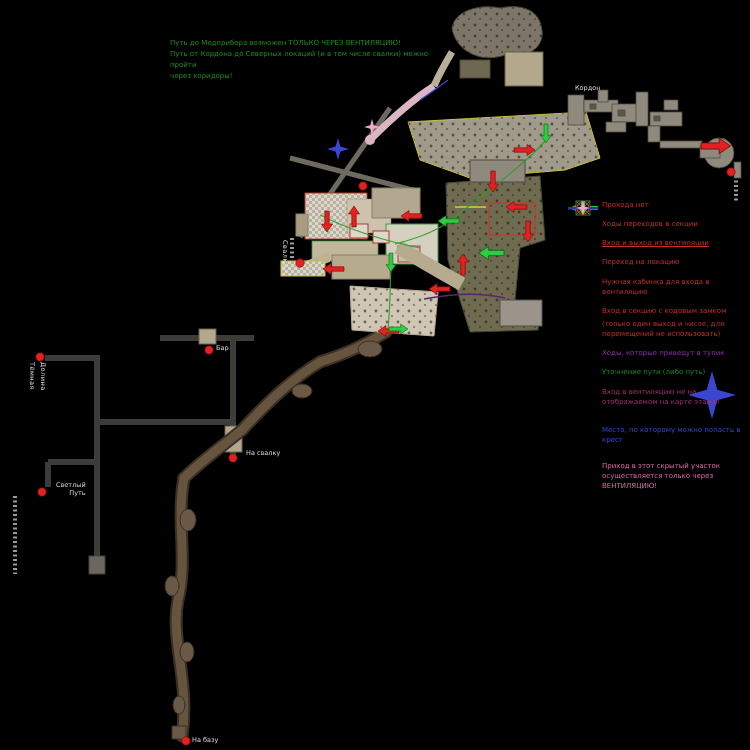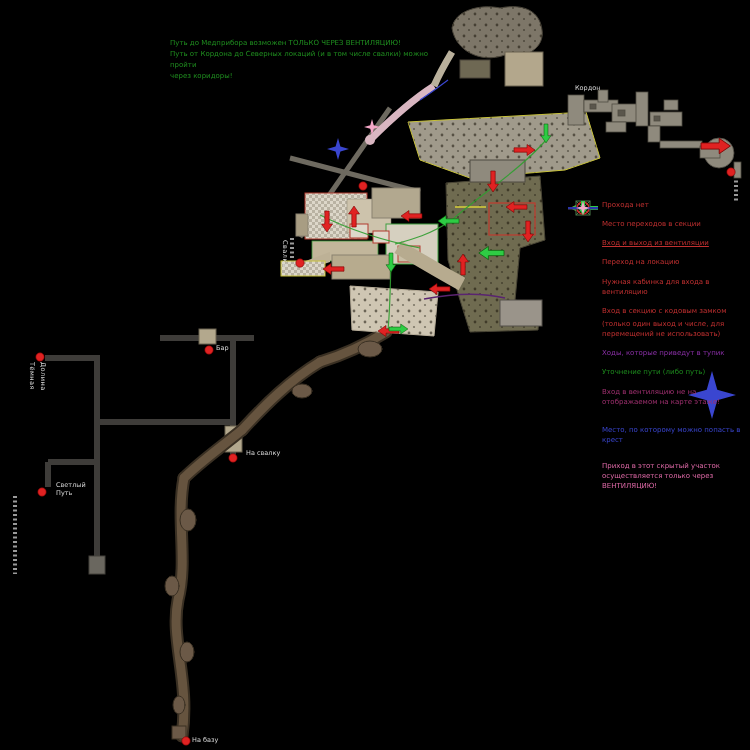--- a/index.html
+++ b/index.html
@@ -3,21 +3,21 @@
 <meta charset="utf-8">
 <style>
   html,body{margin:0;padding:0;background:#000;}
   body{width:750px;height:750px;position:relative;overflow:hidden;
        font-family:"DejaVu Sans",sans-serif;}
   #stage{position:absolute;left:0;top:0;width:750px;height:720px;}
   svg{position:absolute;left:0;top:0;}
   .note-top{position:absolute;left:170px;top:38px;color:#1f8f1f;font-size:7px;
             line-height:1.55;white-space:pre-line;width:260px;}
   .map-label{position:absolute;color:#d8d8d8;font-size:6.5px;line-height:1.25;
-             white-space:pre-line;}
+             white-space:pre-line;text-align:right;}
   .map-label.vertical{writing-mode:vertical-rl;letter-spacing:0.5px;}
   #legend{position:absolute;left:566px;top:200px;width:184px;font-size:7px;}
   .legend-row{display:flex;align-items:flex-start;margin-bottom:9px;}
   .legend-row .legend-sym{width:36px;flex:0 0 36px;display:flex;
                           justify-content:center;padding-top:1px;}
   .legend-row .legend-text{flex:1;line-height:1.45;}
   .legend-row .legend-note{margin-top:3px;line-height:1.45;}
   .legend-row:nth-child(10){margin-top:18px;}
   .legend-row:nth-child(11){margin-top:16px;}
 </style>
@@ -256,21 +256,21 @@
           </svg>
         </div>
         <div class="legend-text" style="color: rgb(194, 48, 48);">Прохода нет</div>
       </div>
       <div class="legend-row">
         <div class="legend-sym">
           <svg width="34" height="16" viewBox="0 0 34 16">
             <polygon points="32,6 14,6 14,3 4,8 14,13 14,10 32,10" fill="#e02222"></polygon>
           </svg>
         </div>
-        <div class="legend-text" style="color: rgb(194, 48, 48);">Место переходов в секции</div>
+        <div class="legend-text" style="color: rgb(194, 48, 48);">Ходы переходов в секции</div>
       </div>
       <div class="legend-row">
         <div class="legend-sym">
           <svg width="34" height="16" viewBox="0 0 34 16">
             <polygon points="32,6 14,6 14,3 4,8 14,13 14,10 32,10" fill="#2ecc44"></polygon>
           </svg>
         </div>
         <div class="legend-text" style="color: rgb(194, 48, 48); text-decoration: underline;">Вход и выход из вентиляции</div>
       </div>
       <div class="legend-row">

